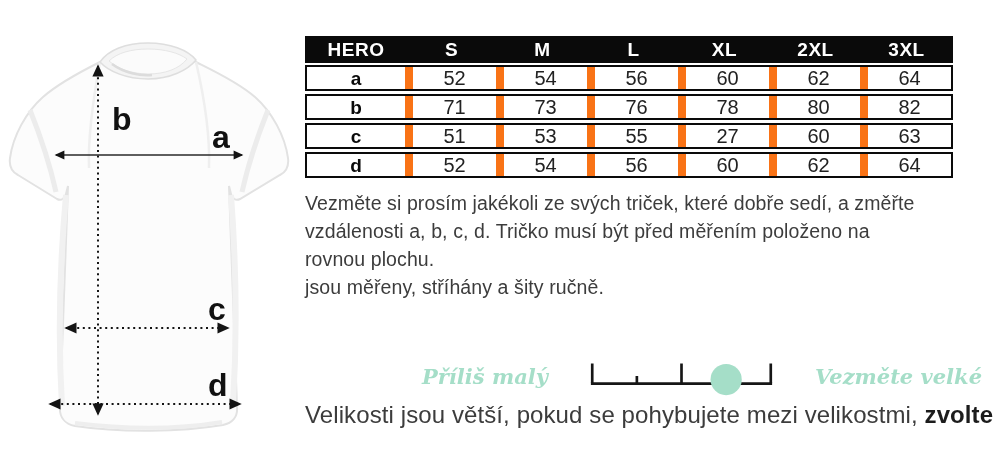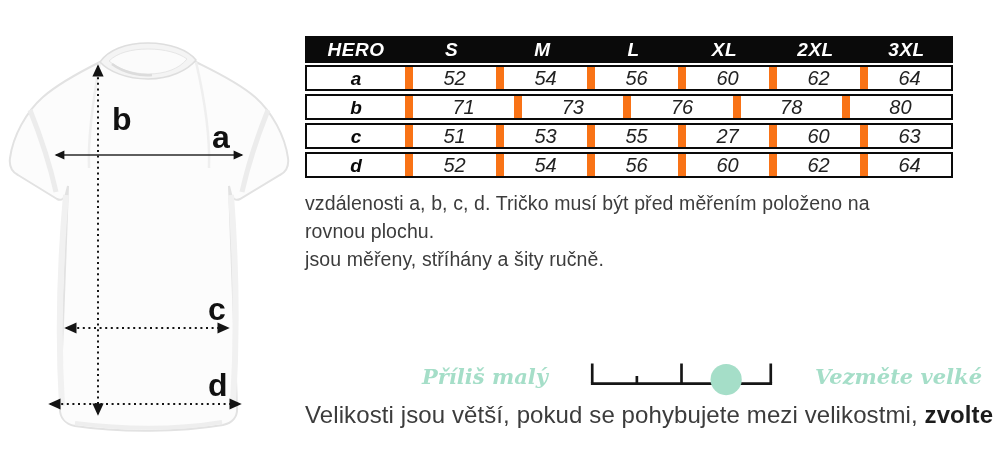--- a/index.html
+++ b/index.html
@@ -5,21 +5,21 @@
   html,body{margin:0;padding:0;background:#fff;}
   .canvas{
     position:relative;width:1000px;height:450px;background:#ffffff;overflow:hidden;
     font-family:"Liberation Sans",sans-serif;
   }
   
   .tshirt-wrap{position:absolute;left:0;top:0;width:300px;height:450px;}
   
   .right-panel{position:absolute;left:305px;top:0;width:680px;height:450px;}
   
-  .size-table{position:absolute;left:0;top:36px;width:648px;font-style:italic;}
+  .size-table{position:absolute;left:0;top:36px;width:648px;}
   .trow{display:flex;box-sizing:border-box;height:26px;border:2px solid #0a0a0a;
         margin-bottom:3px;background:#fff;align-items:stretch;}
   .trow.header{background:#0a0a0a;color:#ffffff;height:27px;border-color:#0a0a0a;margin-bottom:2px;}
   .tcell{flex:1 1 0;display:flex;align-items:center;justify-content:center;
          font-size:20px;color:#222;border-left:8px solid #f97316;line-height:1;}
   .tcell.first{flex:0 0 98px;border-left:none;font-weight:bold;color:#0a0a0a;font-size:19px;}
   .trow.header .tcell{border-left:2px solid #0a0a0a;color:#fff;font-weight:bold;font-size:19px;letter-spacing:.5px;}
   .trow.header .tcell.first{border-left:none;}
   
   .instructions{position:absolute;left:0;top:189px;width:685px;
@@ -104,20 +104,21 @@
         <div class="tcell">64</div>
       </div>
 
       <div class="trow">
         <div class="tcell first">b</div>
         <div class="tcell">71</div>
         <div class="tcell">73</div>
         <div class="tcell">76</div>
         <div class="tcell">78</div>
         <div class="tcell">80</div>
+        <div class="tcell">82</div>
       </div>
 
       <div class="trow">
         <div class="tcell first">c</div>
         <div class="tcell">51</div>
         <div class="tcell">53</div>
         <div class="tcell">55</div>
         <div class="tcell">27</div>
         <div class="tcell">60</div>
         <div class="tcell">63</div>
@@ -128,20 +129,21 @@
         <div class="tcell">52</div>
         <div class="tcell">54</div>
         <div class="tcell">56</div>
         <div class="tcell">60</div>
         <div class="tcell">62</div>
         <div class="tcell">64</div>
       </div>
     </div>
 
     <div class="instructions">
+      <div>Vezměte si prosím jakékoli ze svých triček, které dobře sedí, a změřte</div>
       <div>vzdálenosti a, b, c, d. Tričko musí být před měřením položeno na</div>
       <div>rovnou plochu.</div>
       <div>jsou měřeny, stříhány a šity ručně.</div>
     </div>
 
     <div class="fit-scale">
       <span class="fit-label">Příliš malý</span>
       <svg class="scale-svg" width="205" height="50" viewBox="0 0 205 50">
         <line x1="1" y1="33.5" x2="204" y2="33.5" stroke="#161616" stroke-width="3"></line>
         <line x1="2.5" y1="11" x2="2.5" y2="33" stroke="#161616" stroke-width="3"></line>

